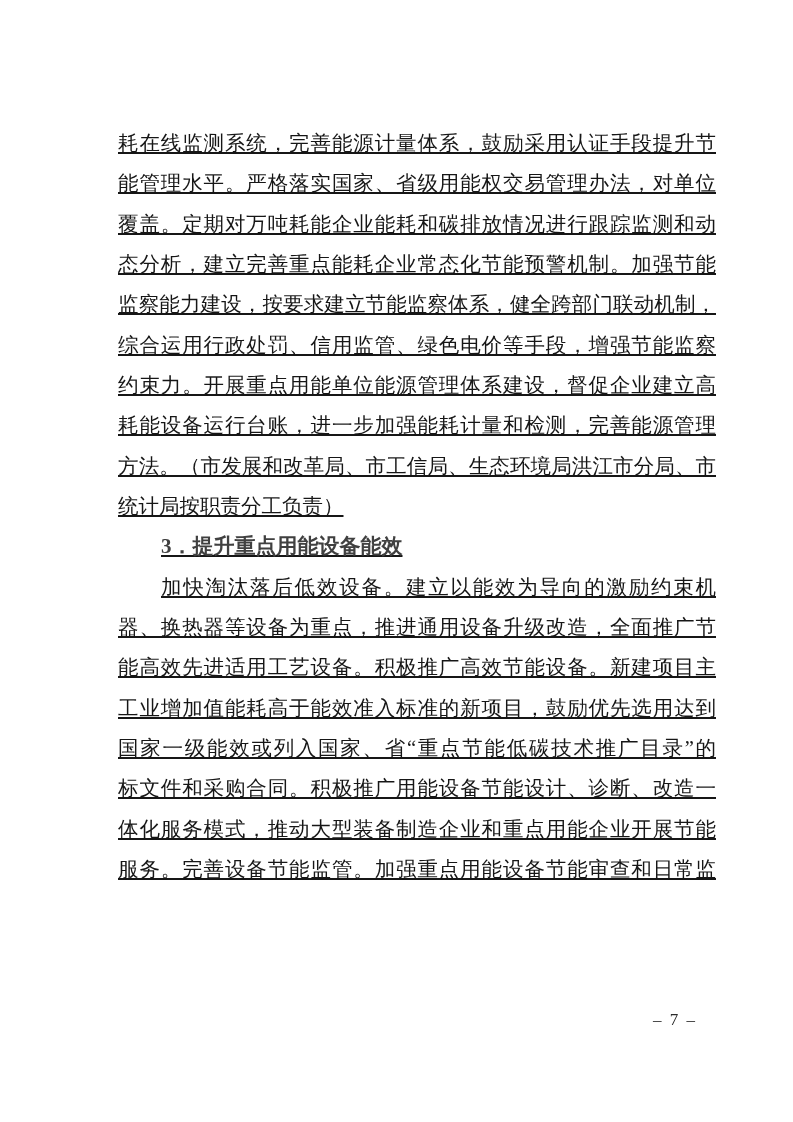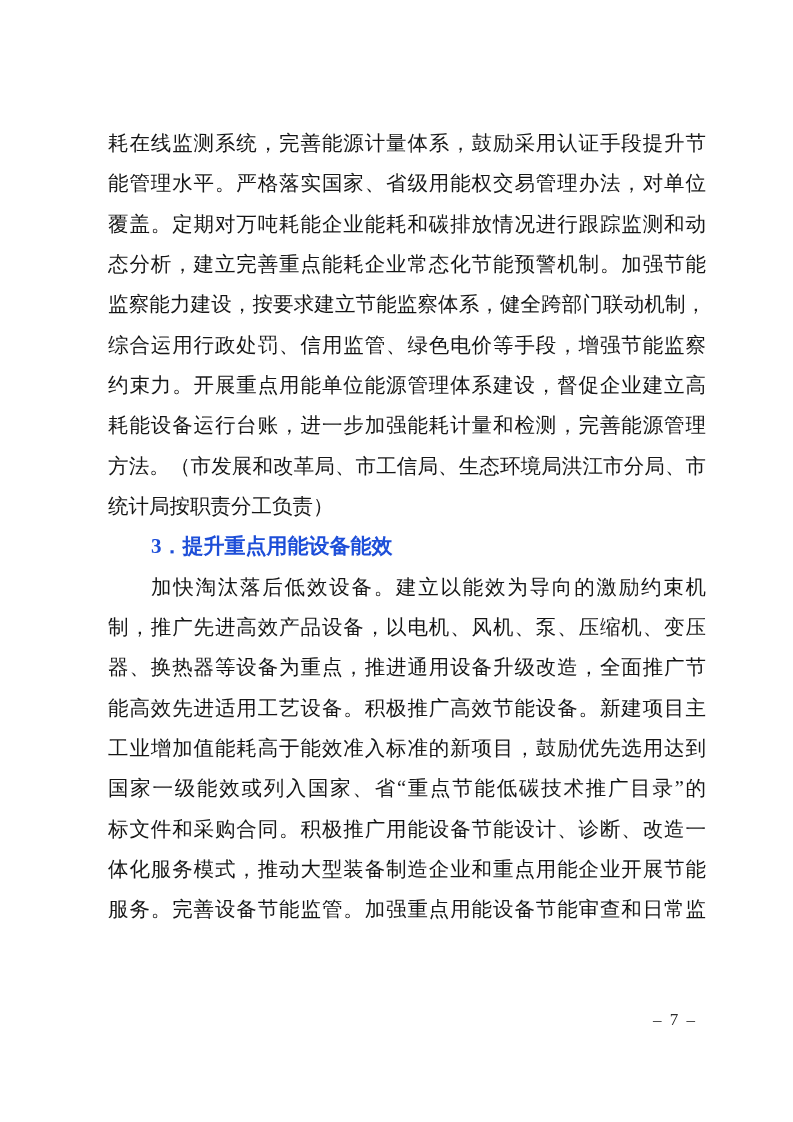--- a/index.html
+++ b/index.html
@@ -14,44 +14,45 @@
     overflow: hidden;
     font-family: "Liberation Serif", serif;
   }
   .page {
     position: absolute;
     inset: 0;
     background: #ffffff;
   }
   .content {
     position: absolute;
-    left: 108px;
+    left: 118px;
     top: 123px;
     width: 598px;
     color: #161616;
+    text-decoration: underline;
   }
   .line {
     height: 40.33px;
     line-height: 40.33px;
     font-size: 20.5px;
     text-align: justify;
     text-align-last: justify;
     overflow: hidden;
   }
   .line.para-end {
     text-align-last: left;
   }
   .line.indent {
     text-indent: 43px;
   }
   .line.heading {
     font-weight: 700;
     text-align-last: left;
     font-size: 21px;
-    color: #1d4ed8;
+    color: #404040;
   }
   .page-number {
     position: absolute;
     top: 1010px;
     right: 96px;
     font-size: 17px;
     letter-spacing: 2px;
     color: #2b2b2b;
     font-family: "Liberation Serif", serif;
   }
@@ -68,21 +69,20 @@
     <div class="line">监察能力建设，按要求建立节能监察体系，健全跨部门联动机制，</div>
     <div class="line">综合运用行政处罚、信用监管、绿色电价等手段，增强节能监察</div>
     <div class="line">约束力。开展重点用能单位能源管理体系建设，督促企业建立高</div>
     <div class="line">耗能设备运行台账，进一步加强能耗计量和检测，完善能源管理</div>
     <div class="line">方法。（市发展和改革局、市工信局、生态环境局洪江市分局、市</div>
     <div class="line para-end">统计局按职责分工负责）</div>
 
     <div class="line heading indent">3．提升重点用能设备能效</div>
 
     <div class="line indent">加快淘汰落后低效设备。建立以能效为导向的激励约束机</div>
-    <div class="line">制，推广先进高效产品设备，以电机、风机、泵、压缩机、变压</div>
     <div class="line">器、换热器等设备为重点，推进通用设备升级改造，全面推广节</div>
     <div class="line">能高效先进适用工艺设备。积极推广高效节能设备。新建项目主</div>
     <div class="line">工业增加值能耗高于能效准入标准的新项目，鼓励优先选用达到</div>
     <div class="line">国家一级能效或列入国家、省“重点节能低碳技术推广目录”的</div>
     <div class="line">标文件和采购合同。积极推广用能设备节能设计、诊断、改造一</div>
     <div class="line">体化服务模式，推动大型装备制造企业和重点用能企业开展节能</div>
     <div class="line">服务。完善设备节能监管。加强重点用能设备节能审查和日常监</div>
   </div>
 
   <div class="page-number">– 7 –</div>

